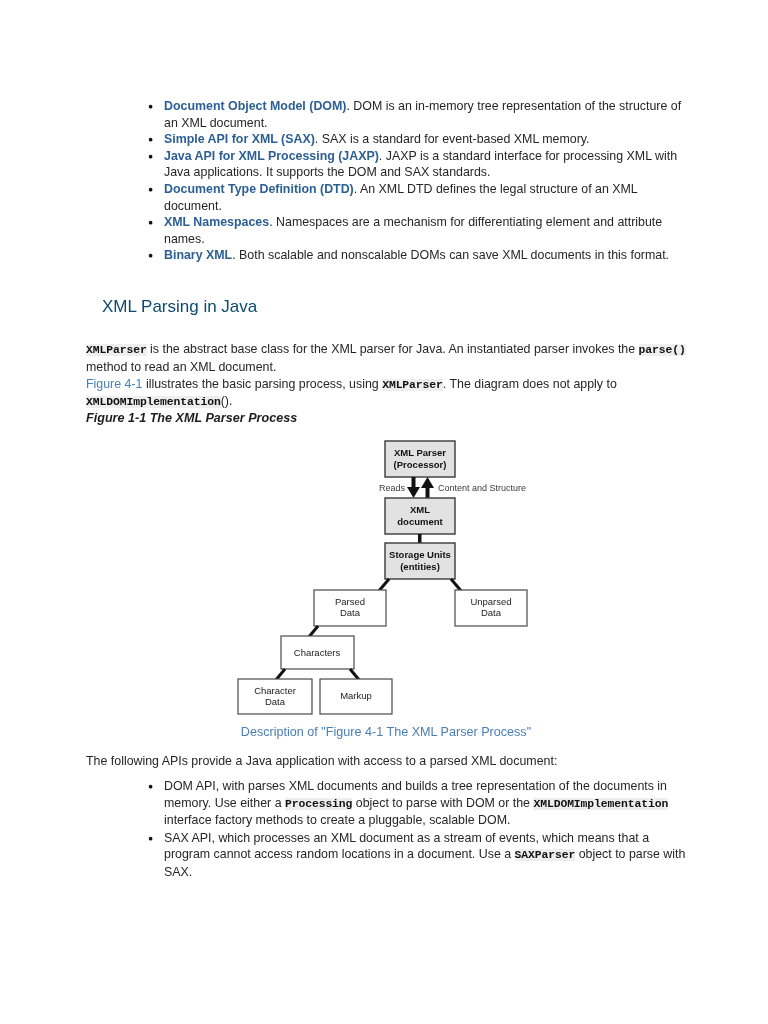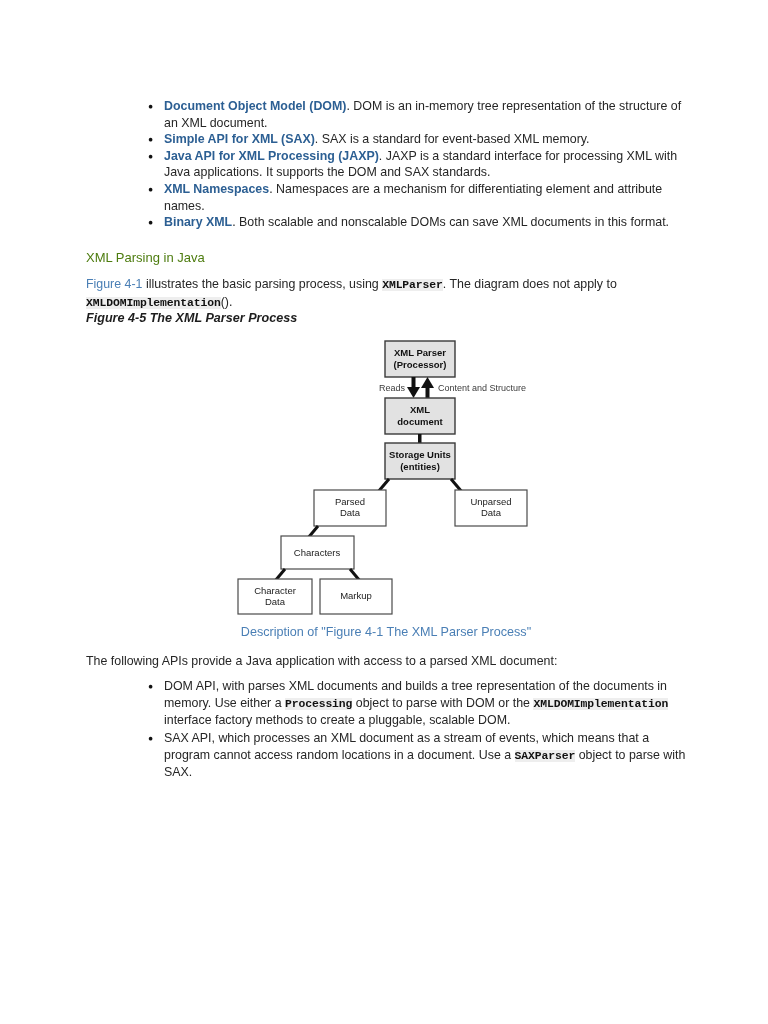--- a/index.html
+++ b/index.html
@@ -61,24 +61,24 @@
   }
 
   
   p.body {
     font-size: 12.4px;
     line-height: 16.8px;
     color: #262626;
     margin: 0;
   }
   .sec-head {
-    font-size: 13px;
+    font-size: 17px;
     line-height: 17px;
-    color: #4d7c0f;
-    margin: 0;
+    color: #0c4a6e;
+    margin: 16px;
   }
   .gap-18 { height: 18px; }
   .gap-14 { height: 14px; }
   .gap-10 { height: 10px; }
   .gap-8  { height: 8px; }
 
   code.mono {
     font-family: "Liberation Mono", "DejaVu Sans Mono", monospace;
     font-size: 11.4px;
     font-weight: bold;
@@ -126,38 +126,42 @@
       <li>
         <span class="term">Document Object Model (DOM)</span><span>. DOM is an in-memory tree representation of the structure of an XML document.</span>
       </li>
       <li>
         <span class="term">Simple API for XML (SAX)</span><span>. SAX is a standard for event-based XML memory.</span>
       </li>
       <li>
         <span class="term">Java API for XML Processing (JAXP)</span><span>. JAXP is a standard interface for processing XML with Java applications. It supports the DOM and SAX standards.</span>
       </li>
       <li>
+        <span class="term">Document Type Definition (DTD)</span><span>. An XML DTD defines the legal structure of an XML document.</span>
+      </li>
+      <li>
         <span class="term">XML Namespaces</span><span>. Namespaces are a mechanism for differentiating element and attribute names.</span>
       </li>
       <li>
         <span class="term">Binary XML</span><span>. Both scalable and nonscalable DOMs can save XML documents in this format.</span>
       </li>
     </ul>
 
     <div class="gap-18"></div>
 
     <p class="sec-head">XML Parsing in Java</p>
 
     <div class="gap-10"></div>
 
+    <p class="body"><code class="mono">XMLParser</code><span> is the abstract base class for the XML parser for Java. An instantiated parser invokes the </span><code class="mono">parse()</code><span> method to read an XML document.</span></p>
 
 
     <p class="body"><a class="doclink" href="#">Figure 4-1</a><span> illustrates the basic parsing process, using </span><code class="mono">XMLParser</code><span>. The diagram does not apply to </span><code class="mono">XMLDOMImplementation</code><span>().</span></p>
 
-    <p class="fig-caption">Figure 4-5 The XML Parser Process</p>
+    <p class="fig-caption">Figure 1-1 The XML Parser Process</p>
 
     <div class="figure-area">
       <svg width="600" height="300" viewBox="0 0 600 300" xmlns="http://www.w3.org/2000/svg">
 
         <rect x="299" y="16" width="70" height="36" fill="#e2e2e2" stroke="#3a3a3a" stroke-width="1.4"></rect>
         <text x="334" y="31" text-anchor="middle" font-family="Liberation Sans, sans-serif" font-size="9.5" font-weight="bold" fill="#111">XML Parser</text>
         <text x="334" y="43" text-anchor="middle" font-family="Liberation Sans, sans-serif" font-size="9.5" font-weight="bold" fill="#111">(Processor)</text>
 
         <g>
           <rect x="325.5" y="52" width="4" height="12" fill="#111"></rect>

